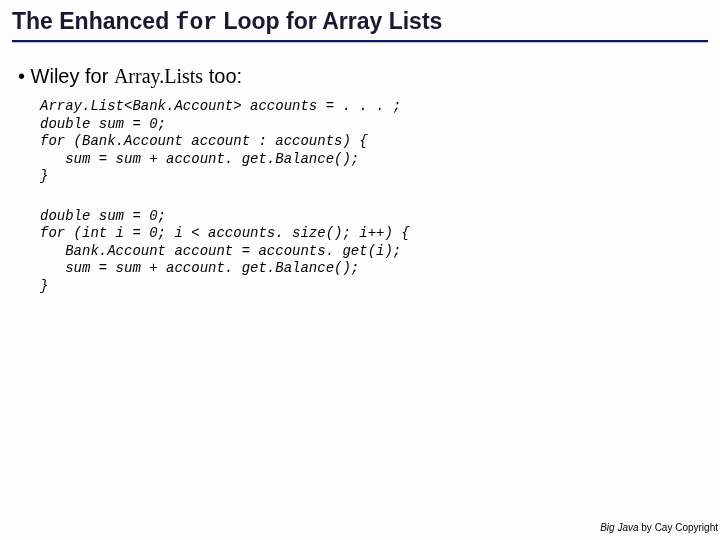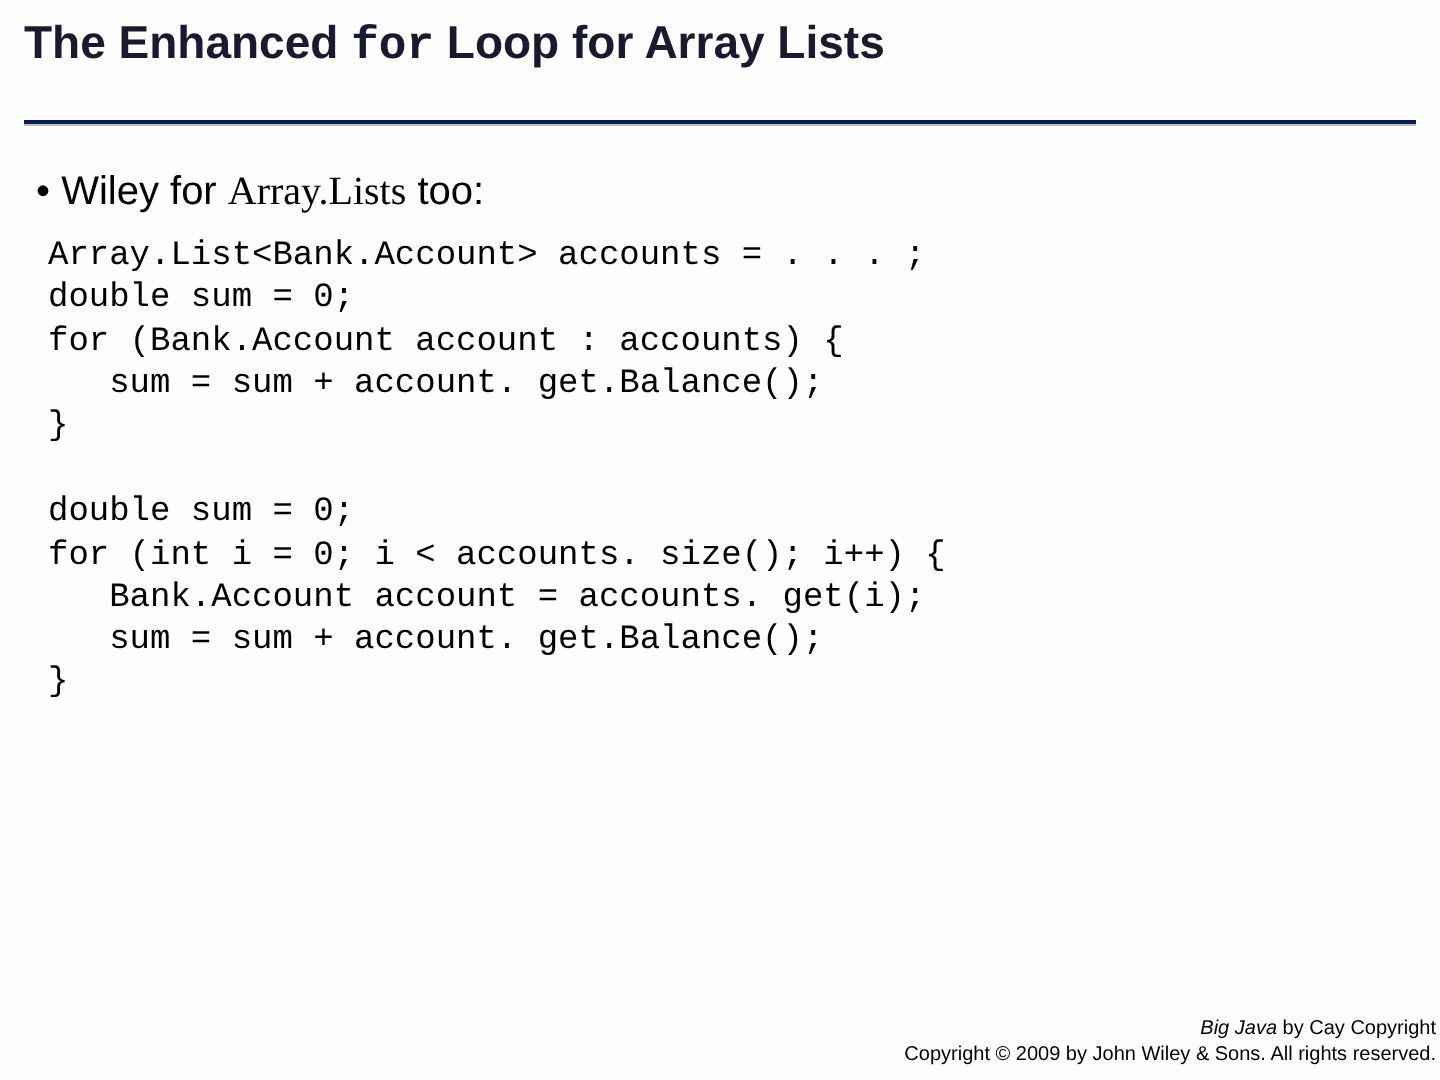--- a/index.html
+++ b/index.html
@@ -13,21 +13,21 @@
     overflow: hidden;
   }
   .slide {
     padding: 8px 12px 0 12px;
   }
   .title {
     font-size: 23px;
     font-weight: bold;
     color: #1a1a2e;
     padding-bottom: 4px;
-    margin-bottom: 20px;
+    margin-bottom: 0;
   }
   .title .mono {
     font-family: "Courier New", Courier, monospace;
   }
   .underline-rule {
     height: 3px;
     background: linear-gradient(to bottom, #0b1b5a 0 2px, #c0c0c0 2px 3px);
     margin-bottom: 22px;
   }
   .content {
@@ -38,24 +38,25 @@
     margin-bottom: 10px;
   }
   .bullet::before {
     content: "• ";
   }
   .bullet .mono {
     font-family: Liberation Serif, serif;
   }
   .code {
     font-family: "Courier New", Courier, monospace;
-    font-size: 17px;
+    font-size: 14px;
     line-height: 1.25;
     white-space: pre;
-    margin: 8px 0 22px 6px;
+    margin: 8px 0 22px 22px;
+    font-style: italic;
   }
   .footer {
     position: absolute;
     bottom: 6px;
     right: 2px;
     text-align: right;
     font-size: 10px;
     line-height: 1.25;
     color: #000;
   }
@@ -90,14 +91,13 @@
    sum = sum + account. get.Balance();
 }</div>
 
   </div>
 </div>
 
 <div class="footer">
   <div>
     <span class="em">Big Java</span><span> by Cay Copyright</span>
   </div>
-  <div>Copyright © 2009 by John Wiley &amp; Sons.  All rights reserved.</div>
 </div>
 
 </body></html>

